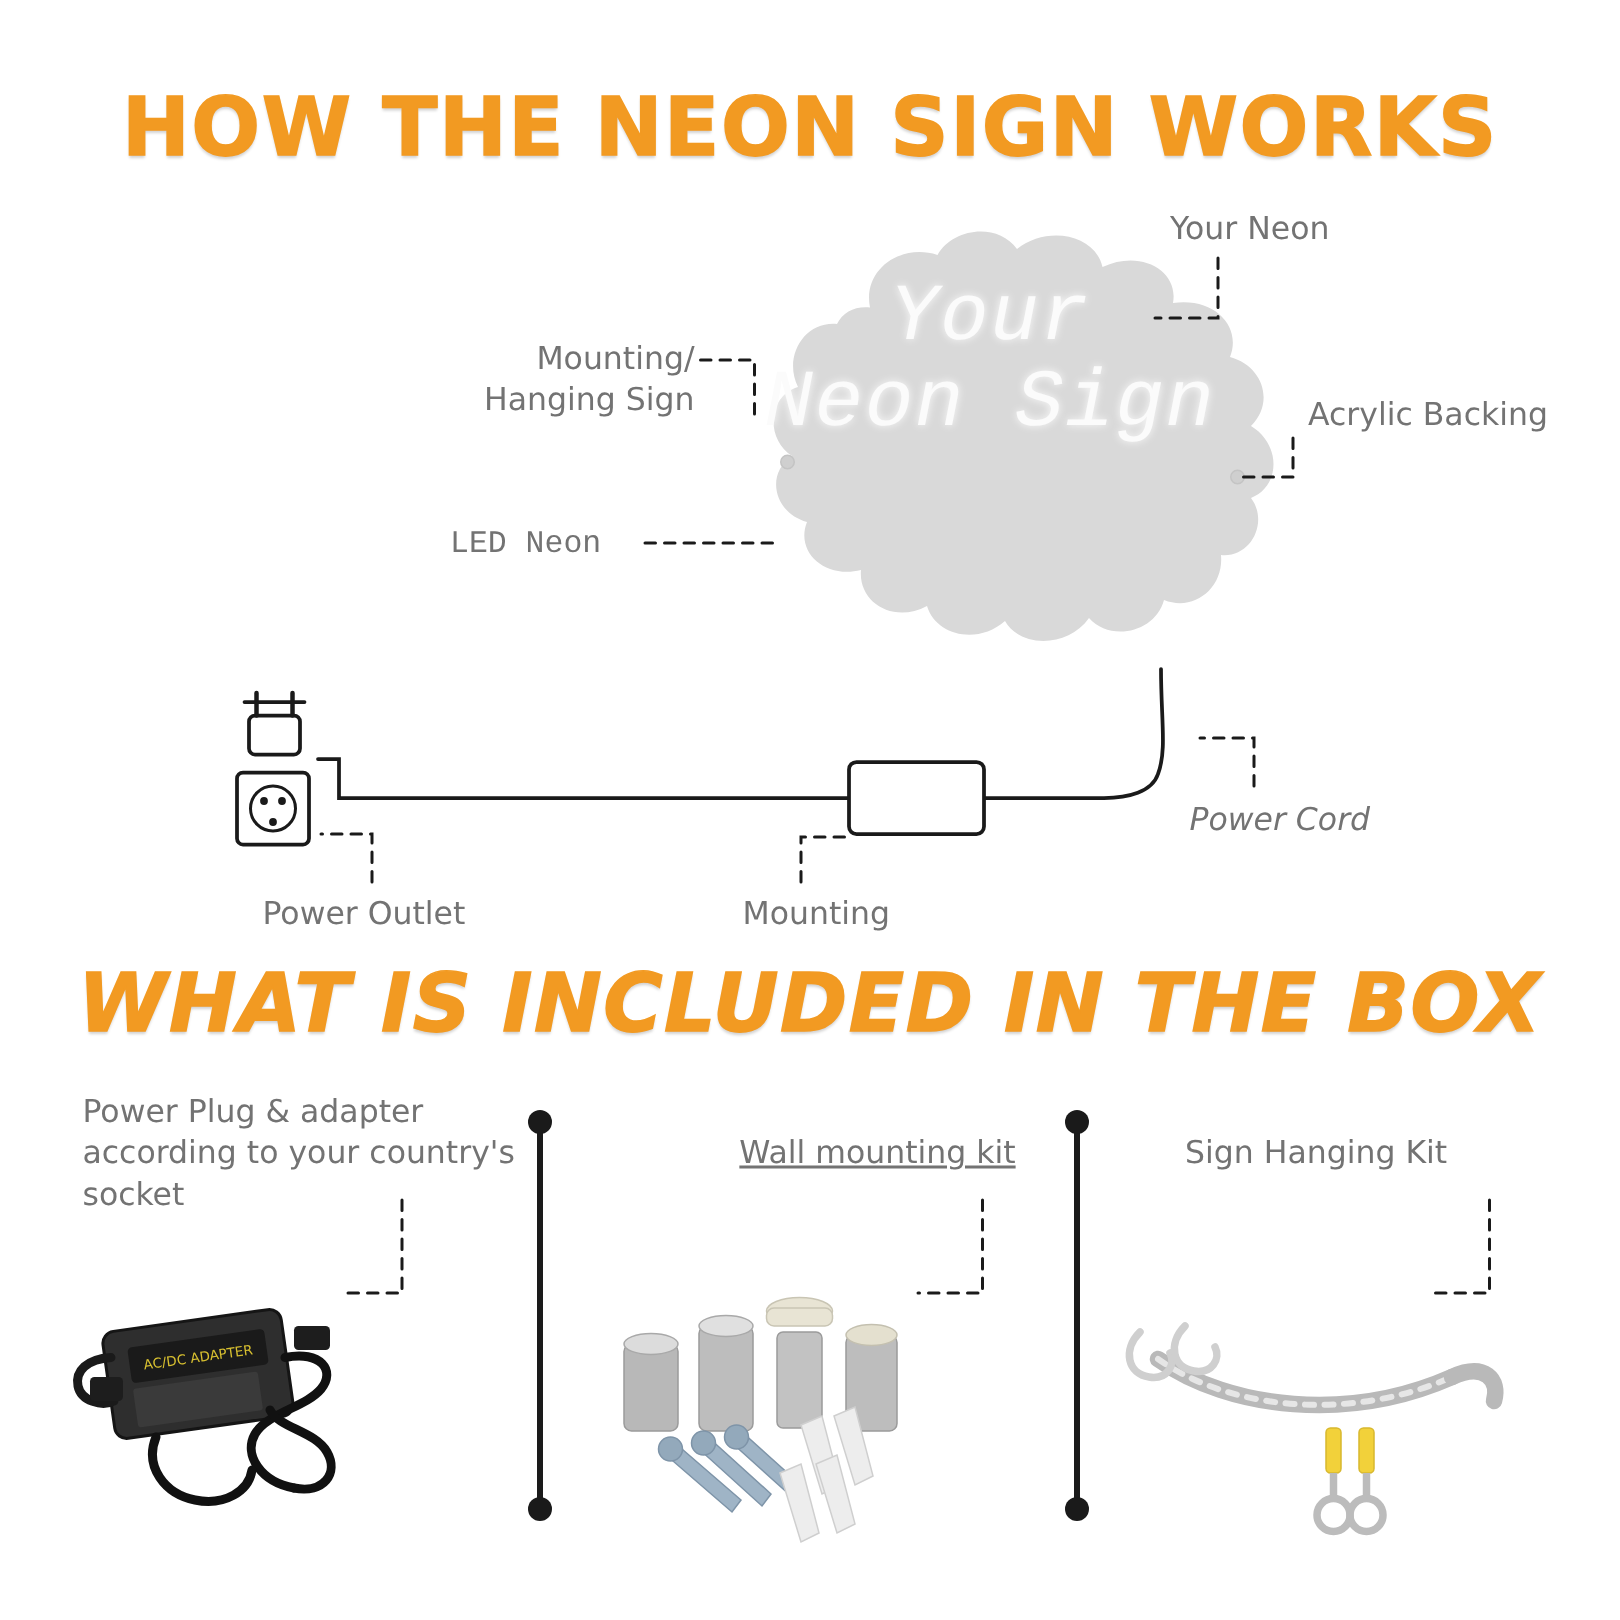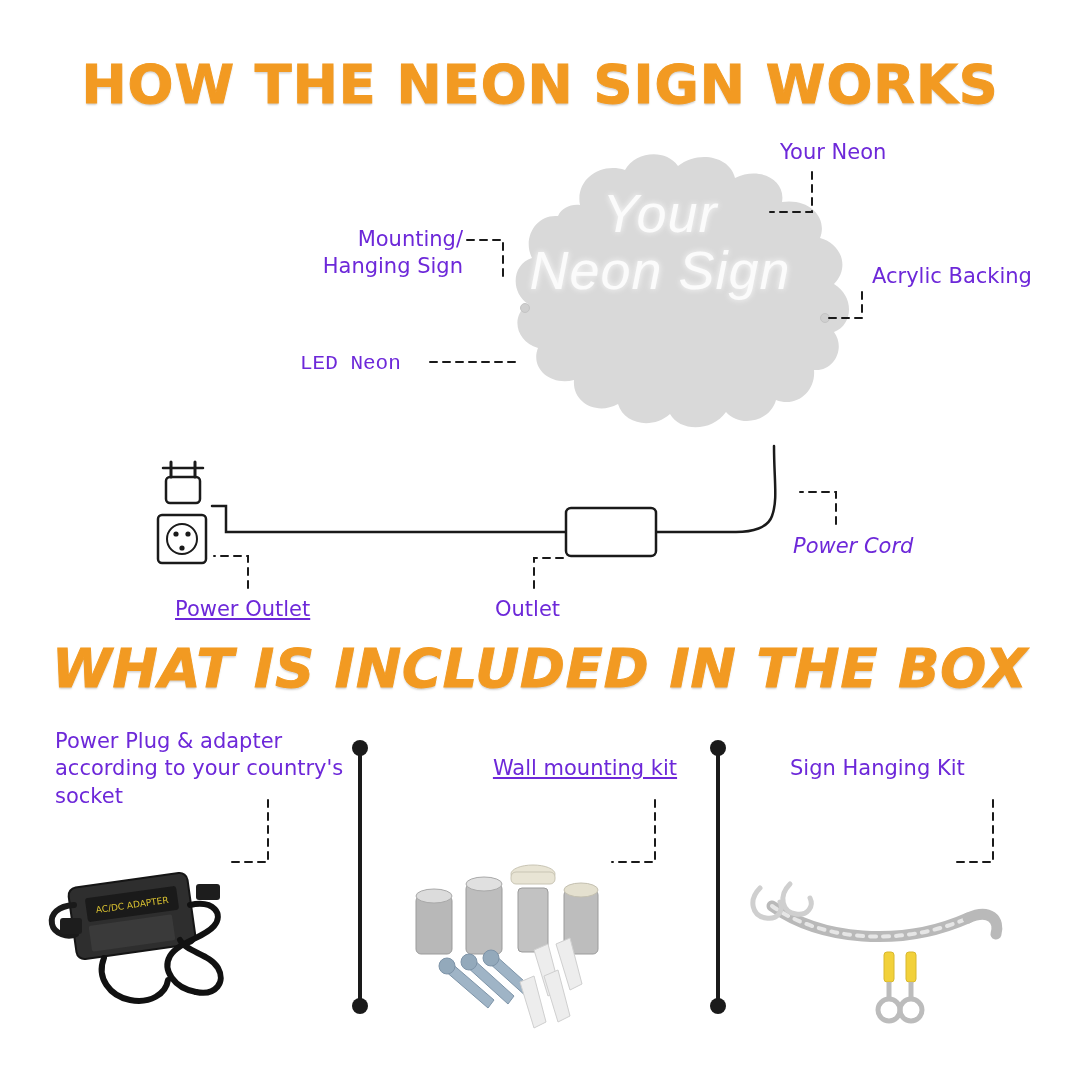--- a/index.html
+++ b/index.html
@@ -35,21 +35,21 @@
   }
   #heading-bottom {
     top: 618px;
     font-size: 54px;
     font-style: italic;
   }
 
   
   .label {
     position: absolute;
-    color: #6d28d9;
+    color: #737373;
     font-size: 21px;
     font-family: "DejaVu Sans", sans-serif;
     line-height: 1.3;
     white-space: pre-line;
   }
 
   
   #diagram-svg, #box-svg {
     position: absolute;
     left: 0;
@@ -66,21 +66,21 @@
     top: 140px;
     width: 460px;
     height: 310px;
   }
   #neon-script {
     position: absolute;
     left: 40px;
     top: 45px;
     width: 380px;
     color: #fbfbfb;
-    font-family: Liberation Sans, sans-serif;
+    font-family: Liberation Mono, monospace;
     font-style: italic;
     font-size: 54px;
     line-height: 1.05;
     text-align: center;
     text-shadow: 0 0 6px rgba(255,255,255,0.9);
     white-space: pre-line;
     letter-spacing: 1px;
   }
 </style>
 </head>
@@ -152,23 +152,23 @@
 
 <div class="label" style="left:872px; top:263px;">Acrylic Backing</div>
 
 <div class="label" style="left:288px; top:226px; text-align:right; width:175px;">Mounting/
 Hanging Sign</div>
 
 <div class="label" style="left:300px; top:350px;font-family:Liberation Mono, monospace;">LED Neon</div>
 
 <div class="label" style="left:793px; top:533px;font-style:italic;">Power Cord</div>
 
-<div class="label" style="left:495px; top:596px;">Outlet</div>
-
-<div class="label" style="left:175px; top:596px;text-decoration:underline;">Power Outlet</div>
+<div class="label" style="left:495px; top:596px;">Mounting</div>
+
+<div class="label" style="left:175px; top:596px;">Power Outlet</div>
 
 <div class="heading" id="heading-bottom">WHAT IS INCLUDED IN THE BOX</div>
 
 <div class="label" style="left:55px; top:728px; width:300px; text-align:left;">Power Plug &amp; adapter
 according to your country's
 socket</div>
 
 <div class="label" style="left:410px; top:755px; width:350px; text-align:center;text-decoration:underline;">Wall mounting kit</div>
 
 <div class="label" style="left:790px; top:755px; width:250px; text-align:left;">Sign Hanging Kit</div>

